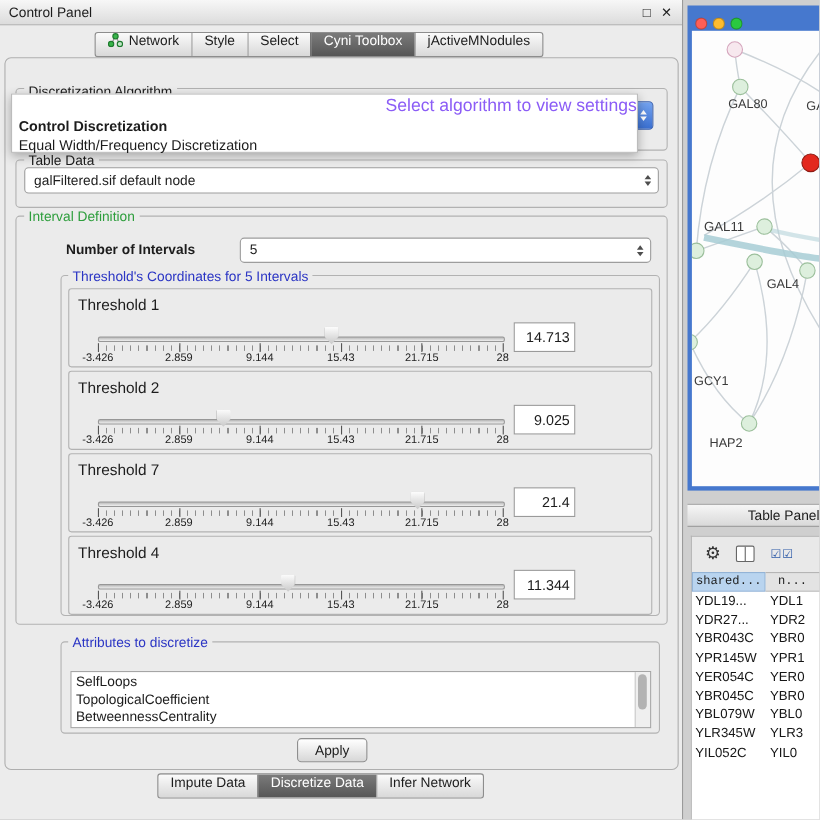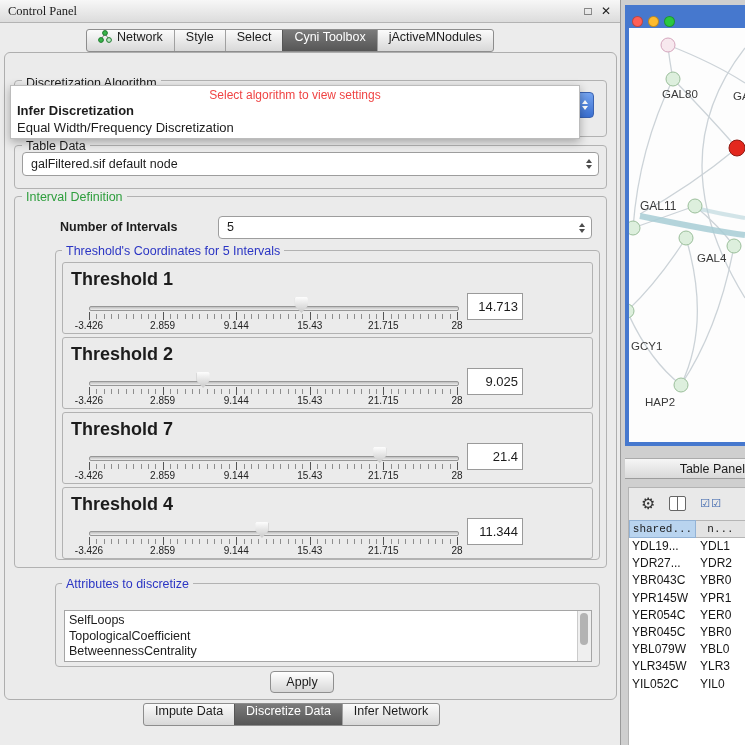--- a/index.html
+++ b/index.html
@@ -3,21 +3,21 @@
 <meta charset="utf-8">
 <style>
   html,body{margin:0;padding:0;background:#cfcfcf;}
   .stage{position:relative;width:745px;height:745px;overflow:hidden;
          font-family:"Liberation Sans",sans-serif;color:#1c1c1c;background:#cfcfcf;}
   
   .control-window{position:absolute;left:0;top:0;width:620px;height:745px;
                   background:#ececec;border-right:1px solid #9a9a9a;}
   .titlebar{position:absolute;left:0;top:0;width:620px;height:22px;
             background:linear-gradient(#f7f7f7,#dcdcdc);border-bottom:1px solid #b3b3b3;
-            font-size:12.5px;line-height:22px;font-family:Liberation Serif, serif;}
+            font-size:12.5px;line-height:22px;}
   .titlebar .t{padding-left:8px;}
   .titlebar .winbtn{position:absolute;top:0;width:16px;text-align:center;font-size:12px;color:#222;cursor:default;}
   .inner-panel{position:absolute;left:4px;top:52px;width:611px;height:646px;
                background:#ebebeb;border:1px solid #aeaeae;border-radius:6px;}
   
   .tabstrip{position:absolute;display:flex;height:21px;border:1px solid #8d8d8d;border-radius:3px;
             background:linear-gradient(#fbfbfb,#d8d8d8);font-size:12.5px;overflow:hidden;}
   .seg{display:flex;align-items:flex-start;padding:0 11px;border-left:1px solid #a0a0a0;white-space:nowrap;cursor:default;}
   .seg:first-child{border-left:none;}
   .seg.active{background:linear-gradient(#7b7b7b,#565656);color:#fff;border-left-color:#565656;}
@@ -30,31 +30,31 @@
   
   .combo{position:absolute;background:#fff;border:1px solid #9d9d9d;border-radius:4px;
          font-size:12.5px;padding-left:8px;overflow:hidden;white-space:nowrap;}
   .combo .arrows{position:absolute;right:6px;top:50%;transform:translateY(-50%);
                  display:flex;flex-direction:column;gap:2px;}
   .tri-up{width:0;height:0;border-left:3.5px solid transparent;border-right:3.5px solid transparent;border-bottom:4px solid #4d4d4d;}
   .tri-dn{width:0;height:0;border-left:3.5px solid transparent;border-right:3.5px solid transparent;border-top:4px solid #4d4d4d;}
   
   .popup{position:absolute;left:10px;top:85px;width:568px;height:52px;background:#fff;
          border:1px solid #bcbcbc;box-shadow:0 3px 9px rgba(0,0,0,.3);z-index:20;}
-  .popup .ph{color:#ef4444;font-size:12px;text-align:center;margin-top:2px;}
+  .popup .ph{color:#8b5cf6;font-size:16px;text-align:right;margin-top:2px;}
   .popup .opt{font-size:13px;padding:1px 6px;}
   .popup .opt.bold{font-weight:bold;}
   .combo-frag{position:absolute;left:575px;top:92px;width:17px;height:24px;border-radius:4px;
               background:linear-gradient(#74a3ef,#3a6fd0);z-index:6;border:1px solid #3a62b0;
               display:flex;flex-direction:column;align-items:center;justify-content:center;gap:2px;}
   .combo-frag .w-up{width:0;height:0;border-left:3px solid transparent;border-right:3px solid transparent;border-bottom:4px solid #fff;}
   .combo-frag .w-dn{width:0;height:0;border-left:3px solid transparent;border-right:3px solid transparent;border-top:4px solid #fff;}
   
   .thpanel{position:absolute;left:62px;width:529px;height:70px;border:1px solid #b2b2b2;border-radius:3px;background:#ebebeb;}
-  .thlabel{position:absolute;left:8px;top:6px;font-size:18px;font-weight:bold;}
+  .thlabel{position:absolute;left:8px;top:6px;font-size:14px;font-weight:normal;}
   .slider{position:absolute;left:26px;top:0;width:368px;height:70px;}
   .track{position:absolute;left:0;top:43px;width:100%;height:3px;background:linear-gradient(#bdbdbd,#efefef);
          border:1px solid #979797;border-radius:2px;}
   .thumb{position:absolute;top:34px;width:13px;height:16px;
          background:linear-gradient(#fdfdfd,#c9c9c9);
          clip-path:polygon(8% 0,92% 0,100% 10%,100% 55%,50% 100%,0 55%,0 10%);
          filter:drop-shadow(0 0 1px #6f6f6f);z-index:3;}
   .ticks{position:absolute;left:0;top:51px;width:100%;height:5px;
          background:repeating-linear-gradient(to right,#8d8d8d 0,#8d8d8d 1px,transparent 1px,transparent 7.36px);}
   .mtick{position:absolute;top:49px;width:1px;height:8px;background:#555;}
@@ -138,21 +138,21 @@
 
     <div class="fs" style="left:14px;top:80px;width:591px;height:55px;"></div>
     <span class="legend" style="left:22px;top:76px;z-index:5;">Discretization Algorithm</span>
     <div class="combo-frag">
       <span class="w-up"></span>
       <span class="w-dn"></span>
     </div>
 
     <div class="popup">
       <div class="ph">Select algorithm to view settings</div>
-      <div class="opt bold">Infer Discretization</div>
+      <div class="opt bold">Control Discretization</div>
       <div class="opt">Equal Width/Frequency Discretization</div>
     </div>
 
     <div class="fs" style="left:14px;top:145px;width:591px;height:42px;"></div>
     <span class="legend" style="left:22px;top:139px;">Table Data</span>
     <div class="combo" style="left:22px;top:152px;width:567px;height:22px;line-height:22px;">
       <span>galFiltered.sif default node</span>
       <span class="arrows">
           <span class="tri-up"></span>
           <span class="tri-dn"></span>

